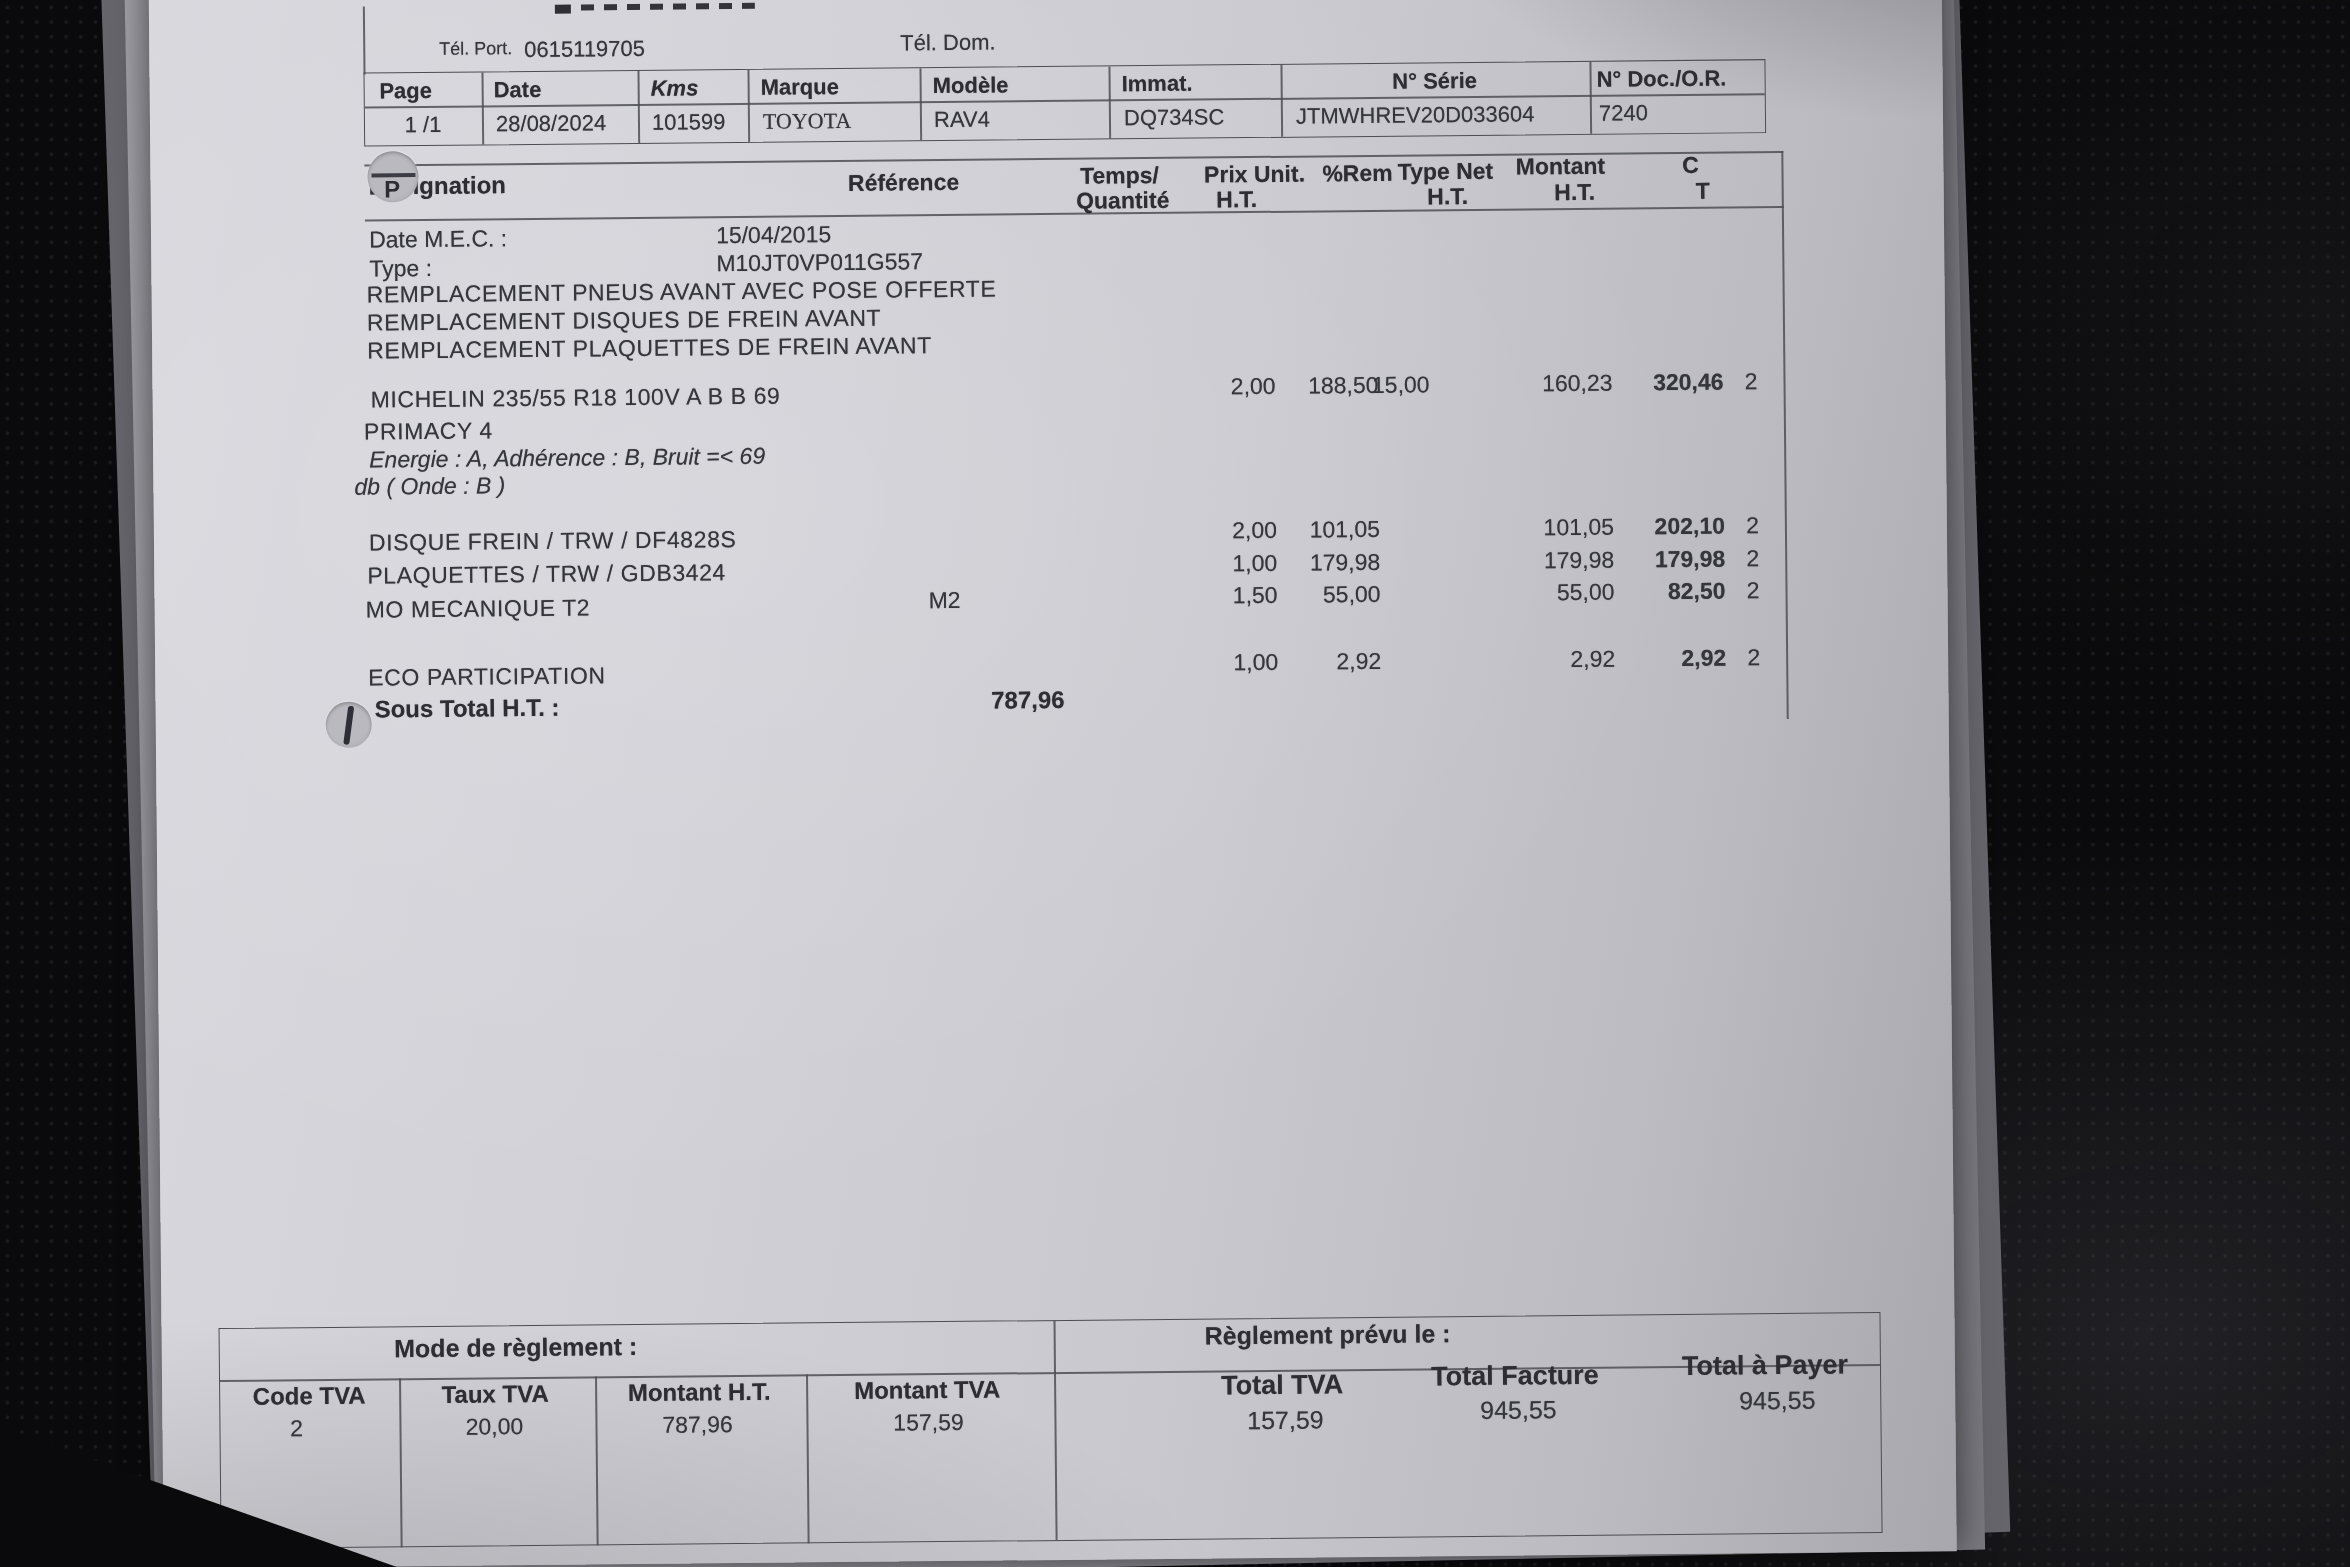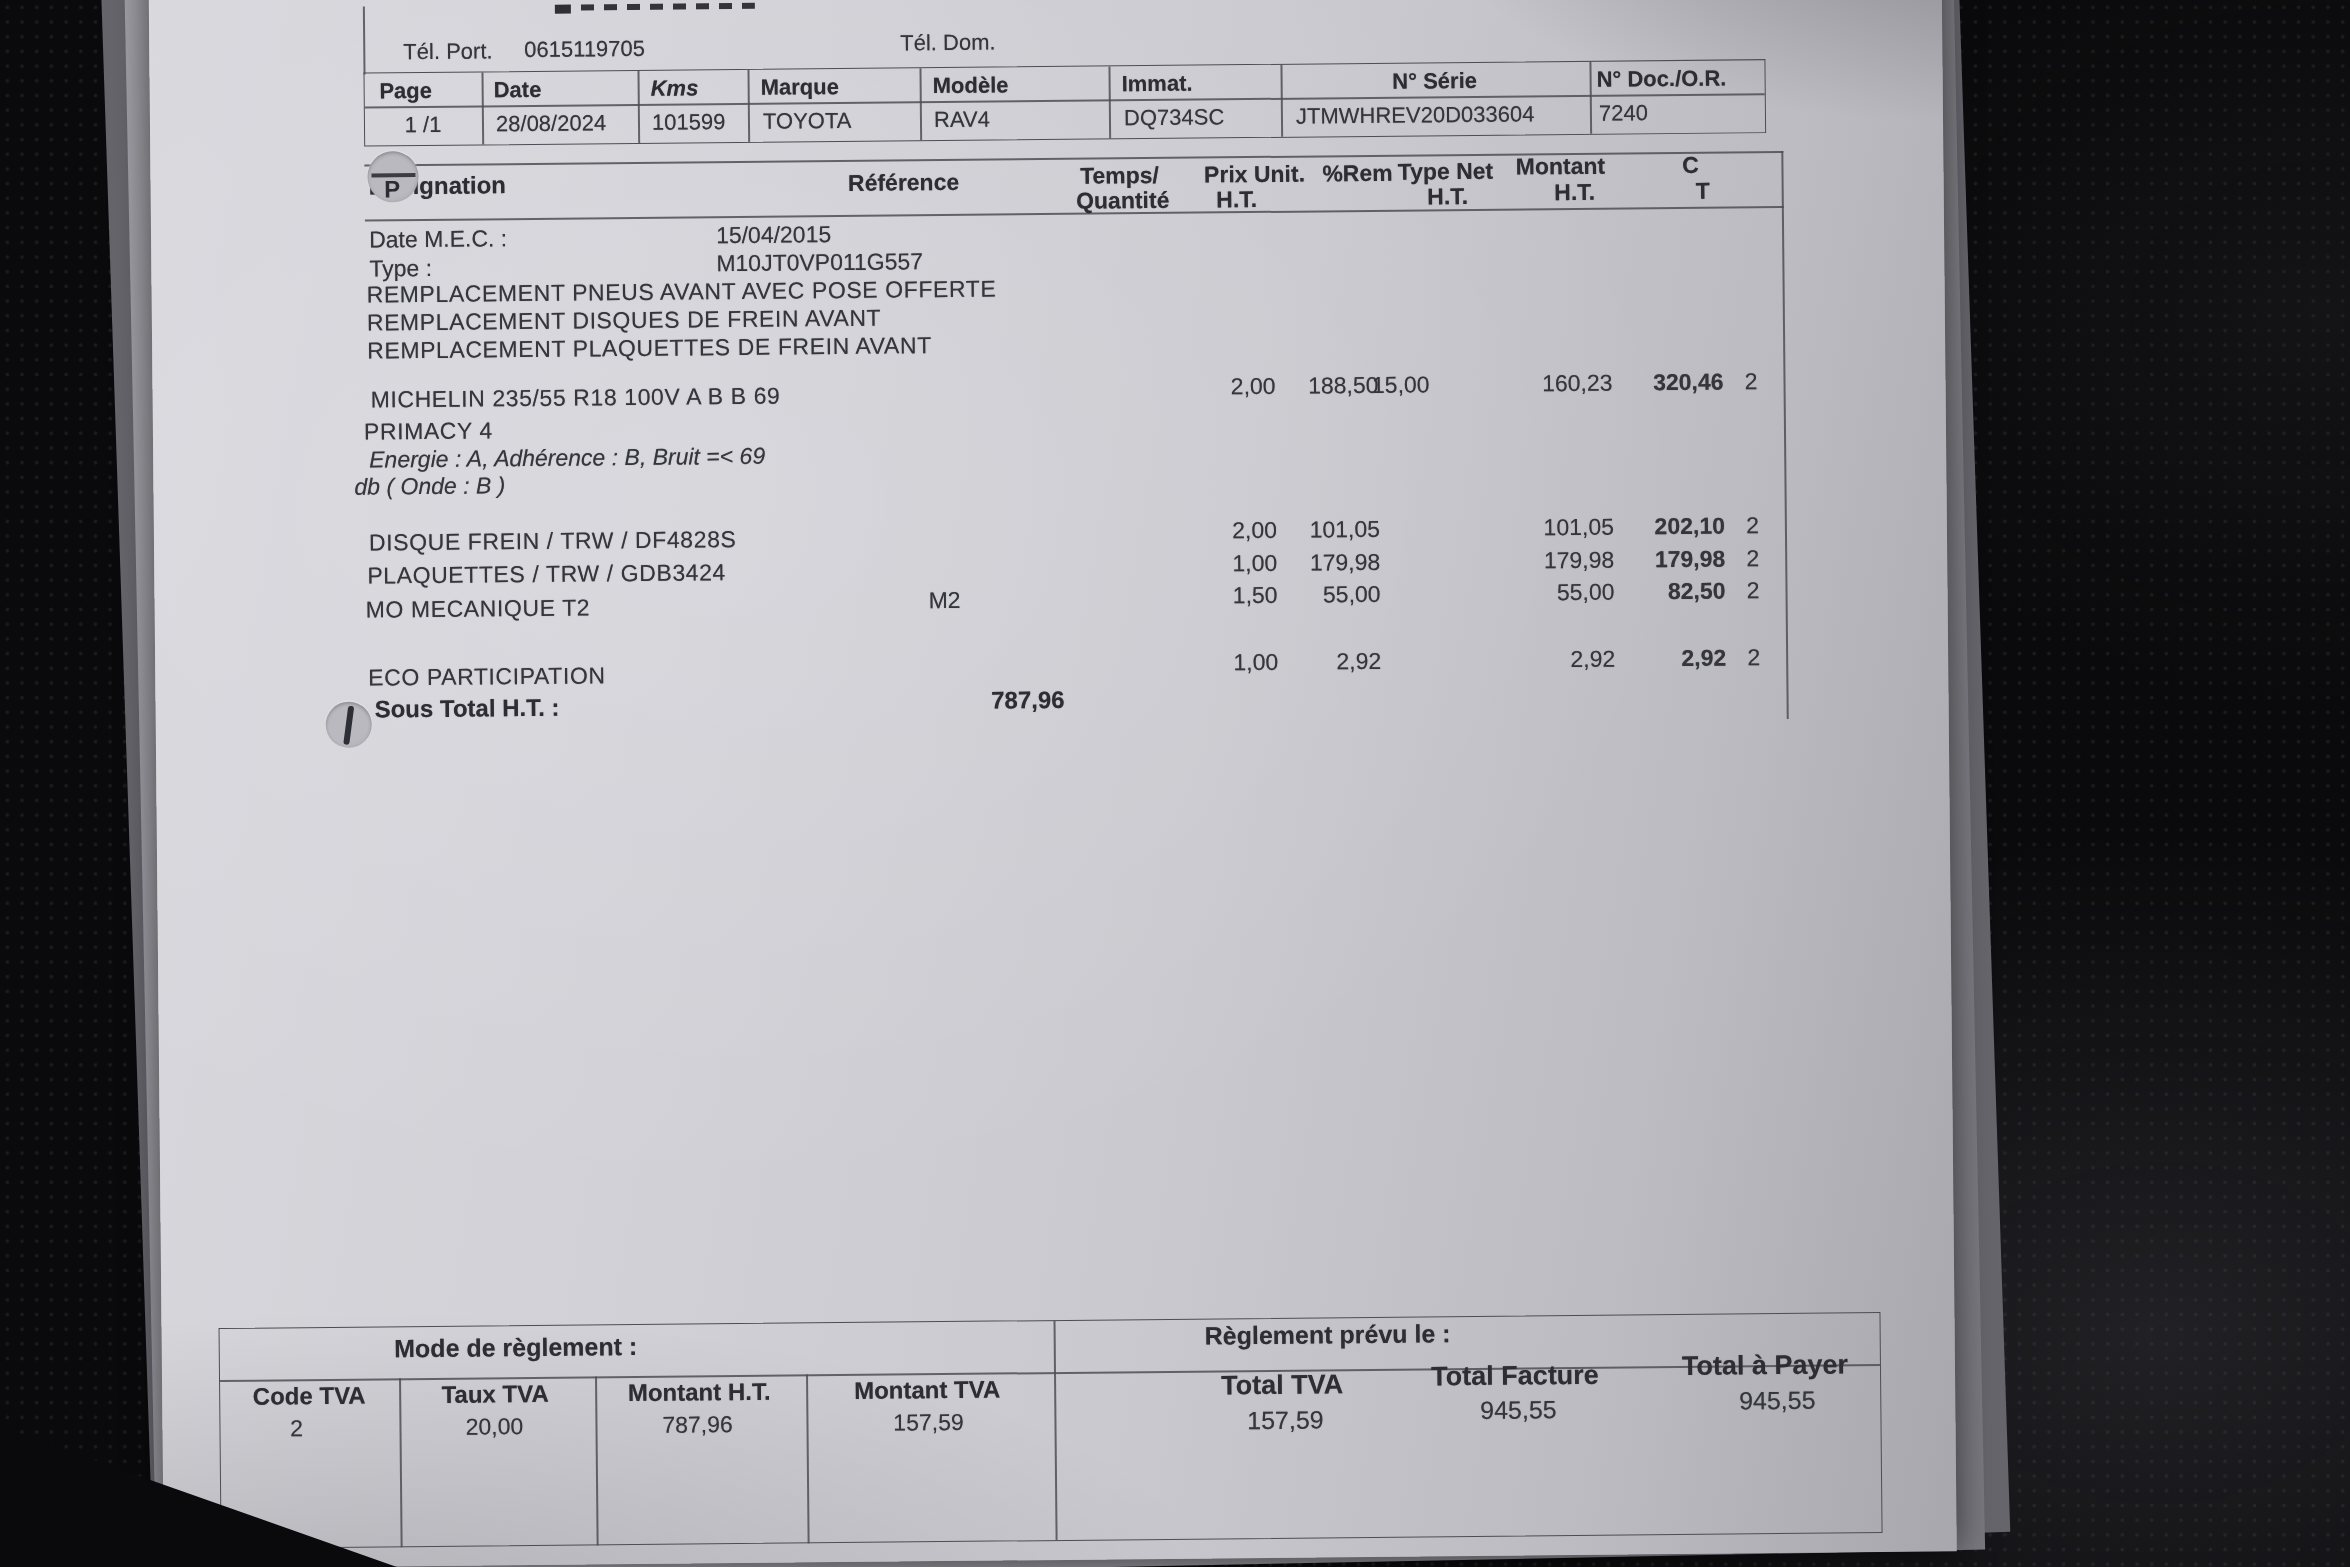--- a/index.html
+++ b/index.html
@@ -45,37 +45,37 @@
   .hline,.vline{position:absolute;background:#4d4d55;opacity:.85;}
   .hline{height:1.8px;}
   .vline{width:1.8px;}
 
   
   .topfrag{position:absolute;left:588px;top:0;width:174px;height:6.4px;
     background:repeating-linear-gradient(90deg,#34343a 0 13px,transparent 13px 23px);}
   .topfrag2{position:absolute;left:562px;top:0;width:15.6px;height:9.2px;background:#2f2f35;}
 
   
-  .telport-l{left:410px;top:33px;font-size:22px;}
+  .telport-l{left:446px;top:33px;font-size:18px;}
   .telport-v{left:531px;top:32px;font-size:22px;}
   .teldom-l{left:907px;top:28.5px;font-size:22px;}
   .hdr-left-border{left:370px;top:0;height:68px;}
 
   
   .vt{position:absolute;left:370px;top:66px;width:1400px;height:72px;border:1.8px solid #4d4d55;}
   .vt .hline{left:0;width:1400px;top:33px;}
   .vt .vline{top:0;height:72px;}
   .vt-c1{left:117px;} .vt-c2{left:273px;} .vt-c3{left:383px;} .vt-c4{left:555px;}
   .vt-c5{left:744px;} .vt-c6{left:916px;}  .vt-c7{left:1225px;}
   .vt .txt{font-size:22px;}
   .vh0{left:14.7px;top:4.6px;} .vh1{left:129px;top:4.6px;} .vh2{left:286px;top:4.6px;font-style:italic;}
   .vh3{left:396px;top:4.6px;} .vh4{left:568px;top:4.6px;} .vh5{left:757px;top:4.6px;}
   .vh6{left:1070px;top:4.6px;} .vh7{left:1232px;top:4.6px;}
   .vv0{left:58px;top:39px;text-align:center;} .vv1{left:131px;top:39px;} .vv2{left:287px;top:39px;}
-  .vv3{left:398px;top:39px;} .vv4{left:569px;top:39px;} .vv5{left:759px;top:39px;}
+  .vv3{left:398px;top:39px;font-family:Liberation Serif, serif;} .vv4{left:569px;top:39px;} .vv5{left:759px;top:39px;}
   .vv6{left:931px;top:39px;} .vv7{left:1234px;top:39px;}
 
   
   .ih-top{left:370px;top:158px;width:1419px;}
   .ih-bot{left:370px;top:213px;width:1419px;}
   .ih-right{left:1787px;top:158px;height:568px;}
   .ih-designation{left:374px;top:166px;font-size:24px;}
   .ih-reference{left:909px;top:168px;}
   .ih-qty1{left:1125px;top:163px;} .ih-qty2{left:1128px;top:188px;}
   .ih-unit1{left:1260px;top:163px;} .ih-unit2{left:1242px;top:188px;}

